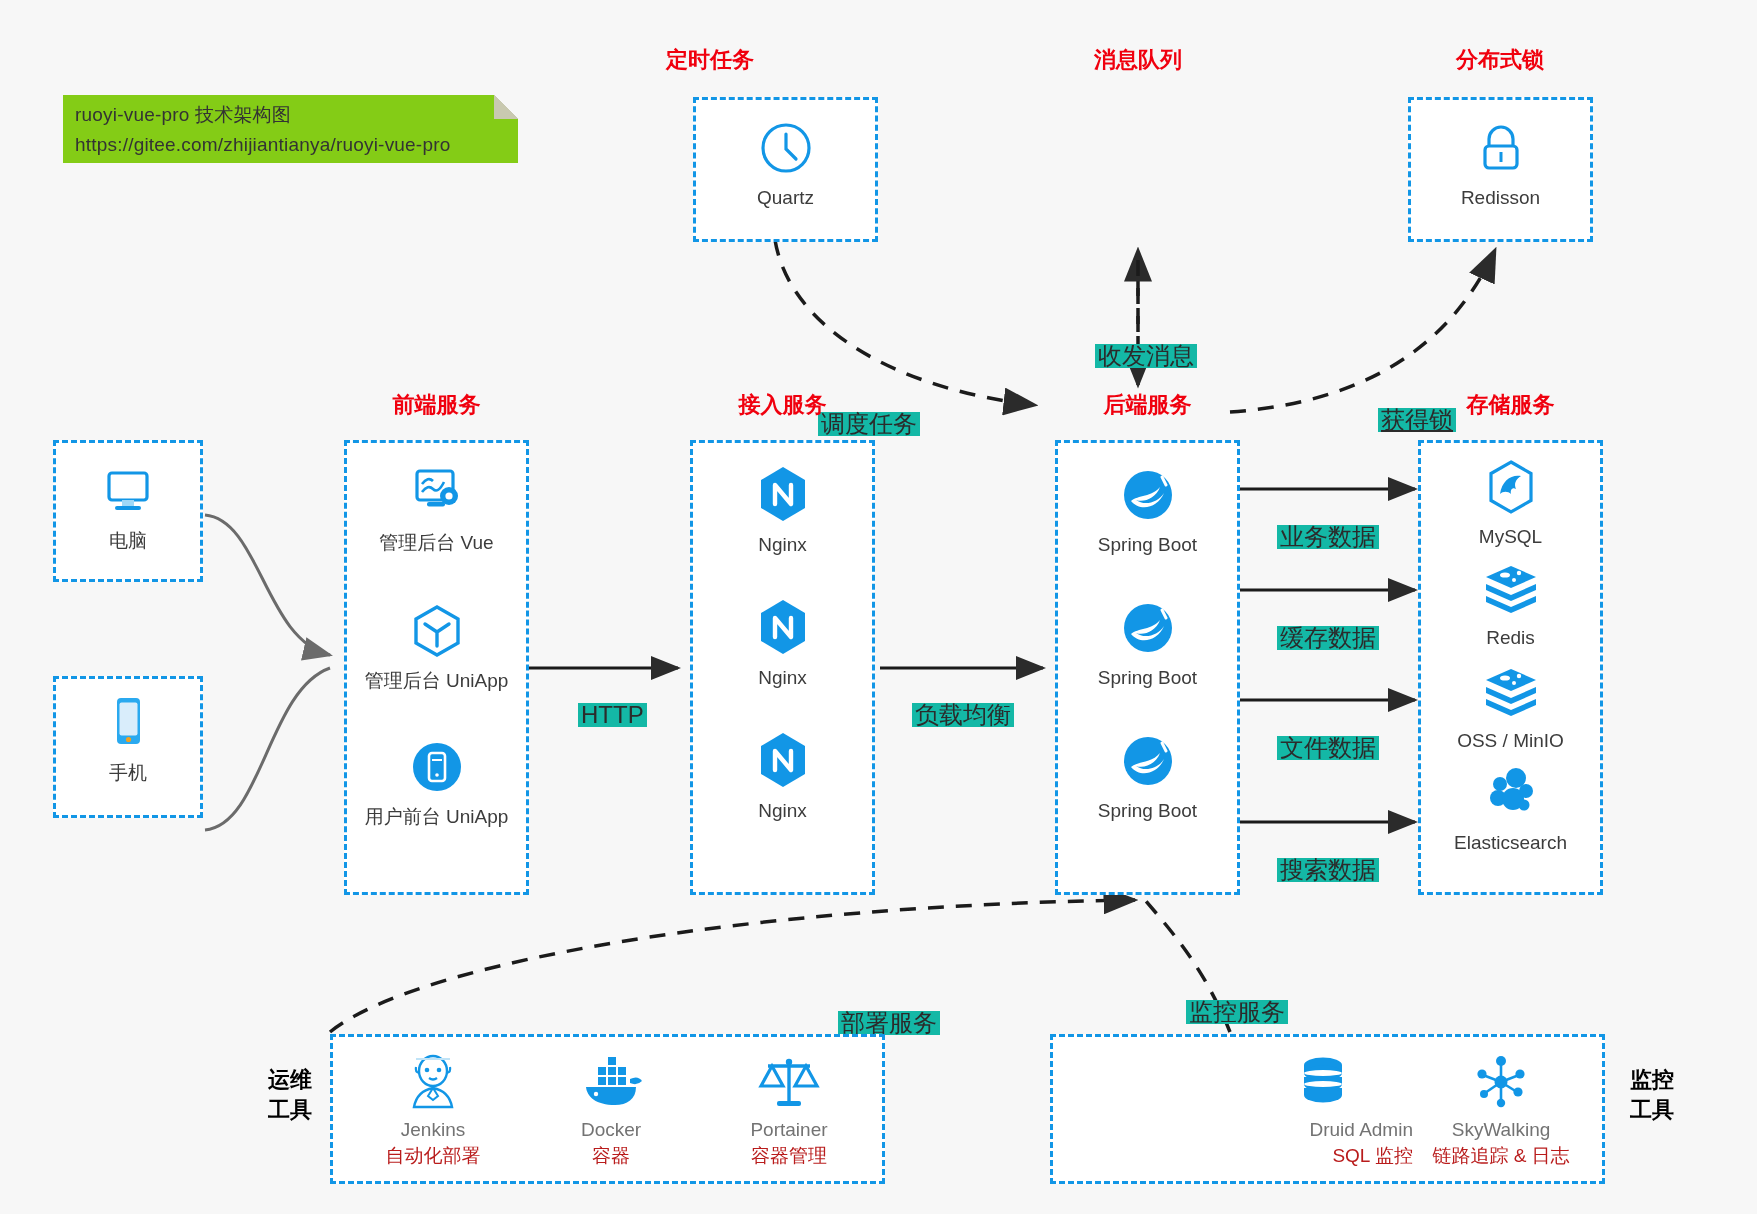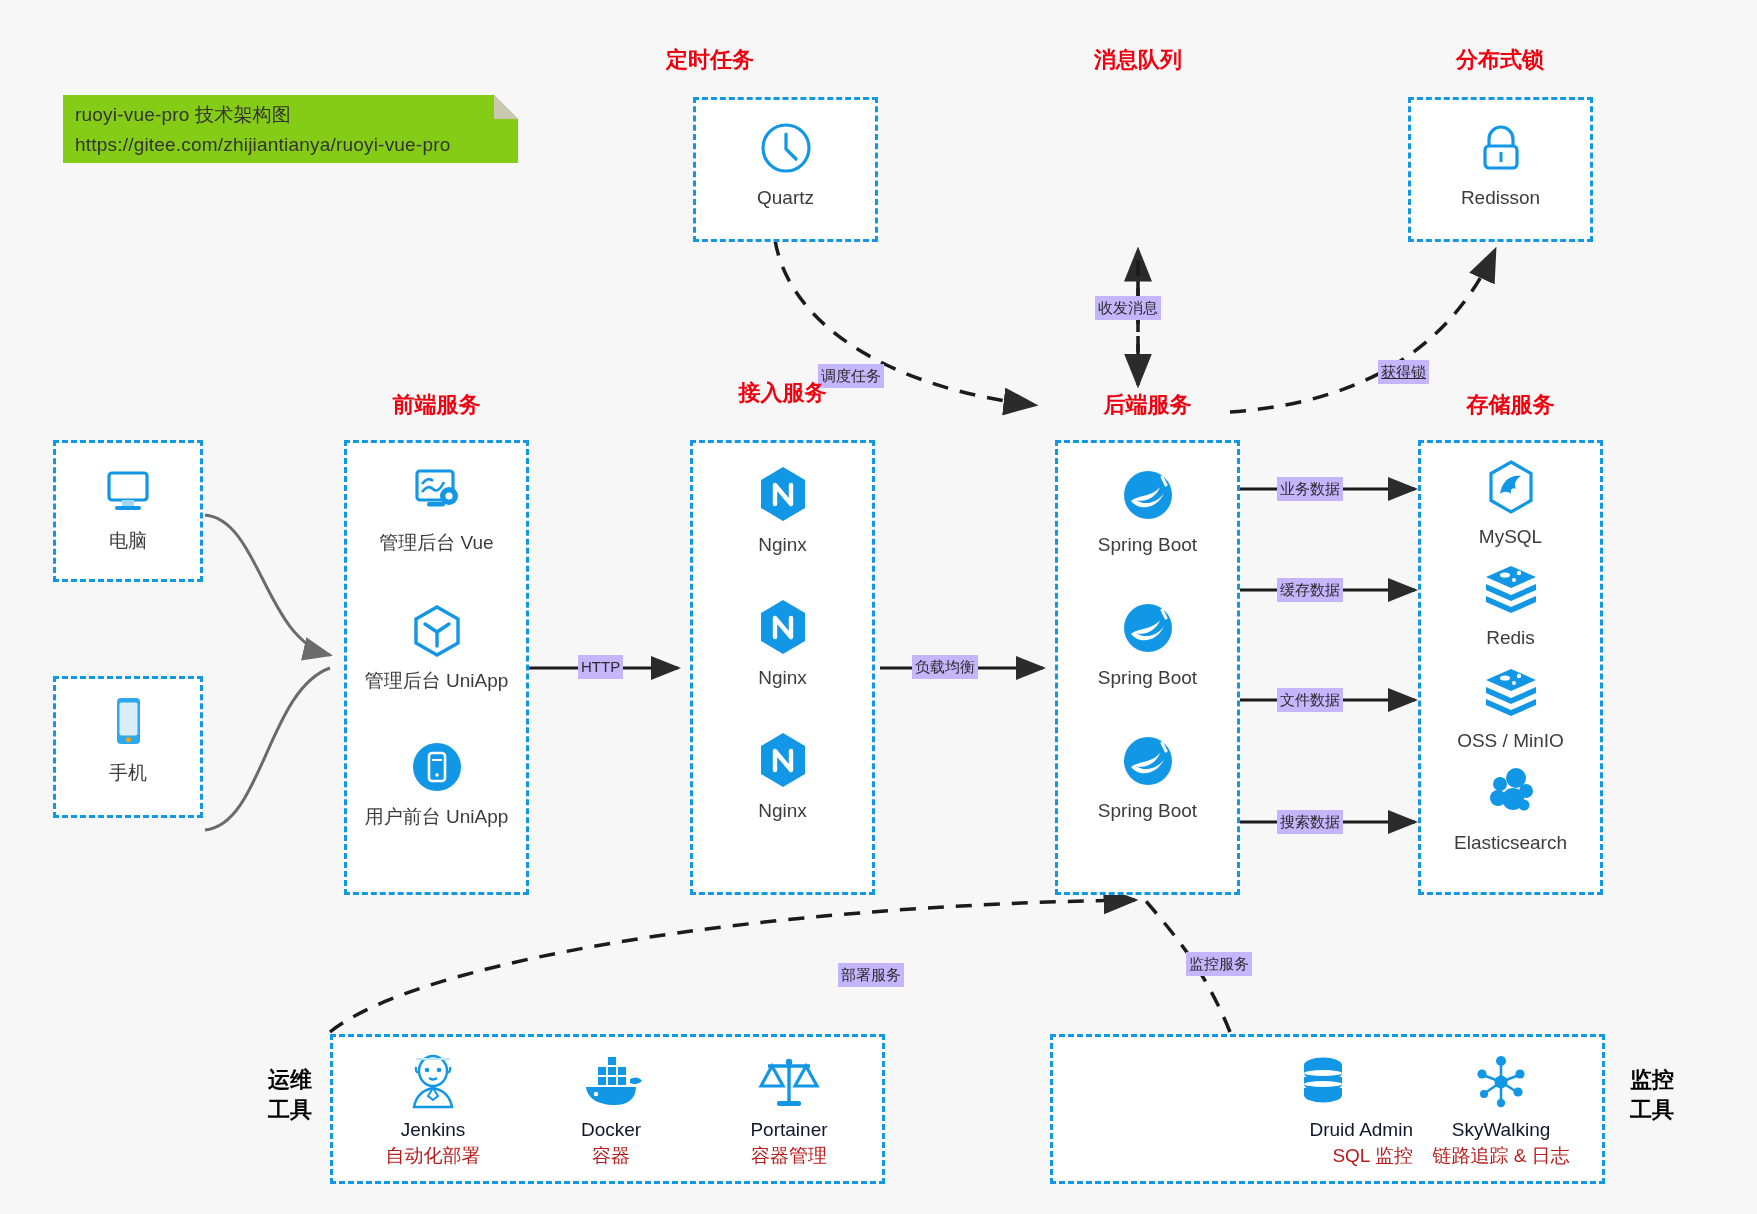--- a/index.html
+++ b/index.html
@@ -50,32 +50,33 @@
   .node .lbl {
     font-size: 19px; color: #3c3c3c; margin-top: 7px; white-space: nowrap;
     line-height: 25px;
   }
 
   
   .tool {
     position: absolute; text-align: center; width: 180px;
   }
   .tool .ico { height: 62px; display:flex; align-items:center; justify-content:center; }
-  .tool .lbl { font-size:19px; color:#0f172a; margin-top:4px; line-height:26px; white-space:nowrap;}
+  .tool .lbl { font-size:19px; color:#737373; margin-top:4px; line-height:26px; white-space:nowrap;}
   .tool .sub { font-size:19px; color:#b91c1c; line-height:26px; white-space:nowrap;}
 
   
   .elabel {
     position: absolute;
-    font-size: 15px;
+    font-size: 24px;
     color: #2b2b2b;
-    background: #c4b5fd;
+    background: #14b8a6;
     padding: 0 3px;
     white-space: nowrap;
     line-height: 24px;
+    margin-top: 48px;
   }
   .side-title {
     position: absolute; color:#000000; font-weight:bold; font-size:22px;
     text-align:center; line-height:30px; white-space: nowrap;
   }
   svg.overlay { position:absolute; left:0; top:0; width:1757px; height:1214px; pointer-events:none; }
 </style>
 </head>
 <body>
 
@@ -212,21 +213,21 @@
           <line x1="24" y1="22" x2="34" y2="22" stroke="#fff" stroke-width="2"></line>
           <circle cx="29" cy="37" r="1.8" fill="#fff"></circle>
         </svg>
       </div>
       <div class="lbl">用户前台 UniApp</div>
     </div>
   </div>
 
   <div class="elabel" style="left:578px; top:655px;">HTTP</div>
 
-  <div class="grp-title" style="left:690px; top:378px; width:185px;">接入服务</div>
+  <div class="grp-title" style="left:690px; top:390px; width:185px;">接入服务</div>
   <div class="dbox" style="left:690px; top:440px; width:185px; height:455px;">
     <div class="node" style="top:22px;">
       <div class="ico">
         <svg width="56" height="62" viewBox="0 0 56 62">
           <path d="M28 3 L50 16 L50 44 L28 57 L6 44 L6 16 Z" fill="#1296e6"></path>
           <path d="M20 40 L20 21 L36 40 L36 21" fill="none" stroke="#fff" stroke-width="4.4" stroke-linejoin="round" stroke-linecap="round"></path>
         </svg>
       </div>
       <div class="lbl">Nginx</div>
     </div>

